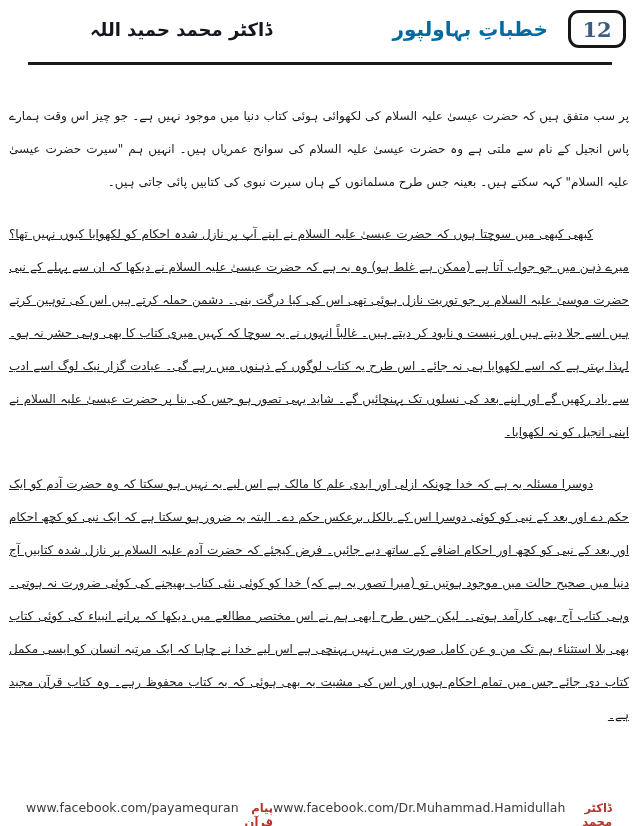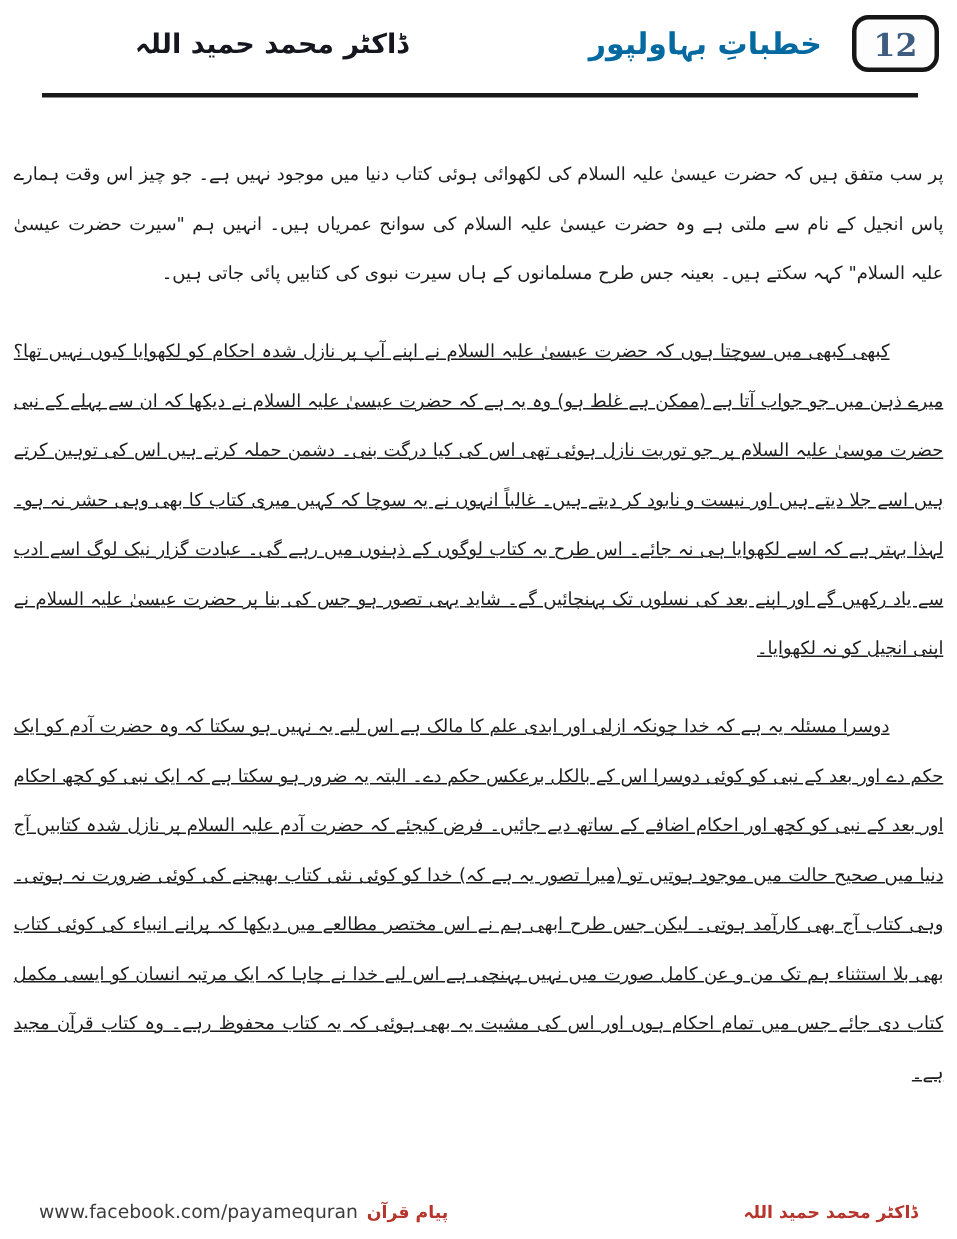--- a/index.html
+++ b/index.html
@@ -97,17 +97,18 @@
     <p class="para indented">دوسرا مسئلہ یہ ہے کہ خدا چونکہ ازلی اور ابدی علم کا مالک ہے اس لیے یہ نہیں ہو سکتا کہ وہ حضرت آدم کو ایک حکم دے اور بعد کے نبی کو کوئی دوسرا اس کے بالکل برعکس حکم دے۔ البتہ یہ ضرور ہو سکتا ہے کہ ایک نبی کو کچھ احکام اور بعد کے نبی کو کچھ اور احکام اضافے کے ساتھ دیے جائیں۔ فرض کیجئے کہ حضرت آدم علیہ السلام پر نازل شدہ کتابیں آج دنیا میں صحیح حالت میں موجود ہوتیں تو (میرا تصور یہ ہے کہ) خدا کو کوئی نئی کتاب بھیجنے کی کوئی ضرورت نہ ہوتی۔ وہی کتاب آج بھی کارآمد ہوتی۔ لیکن جس طرح ابھی ہم نے اس مختصر مطالعے میں دیکھا کہ پرانے انبیاء کی کوئی کتاب بھی بلا استثناء ہم تک من و عن کامل صورت میں نہیں پہنچی ہے اس لیے خدا نے چاہا کہ ایک مرتبہ انسان کو ایسی مکمل کتاب دی جائے جس میں تمام احکام ہوں اور اس کی مشیت یہ بھی ہوئی کہ یہ کتاب محفوظ رہے۔ وہ کتاب قرآن مجید ہے۔</p>
 
   </div>
 
   <div class="footer">
     <div class="footer-group">
       <span class="footer-url">www.facebook.com/payamequran</span>
       <span class="footer-urdu">پیام قرآن</span>
     </div>
     <div class="footer-group">
+      <span class="footer-url">www.facebook.com/Dr.Muhammad.Hamidullah</span>
       <span class="footer-urdu">ڈاکٹر محمد حمید اللہ</span>
     </div>
   </div>
 
 </div>
 
 </body></html>

